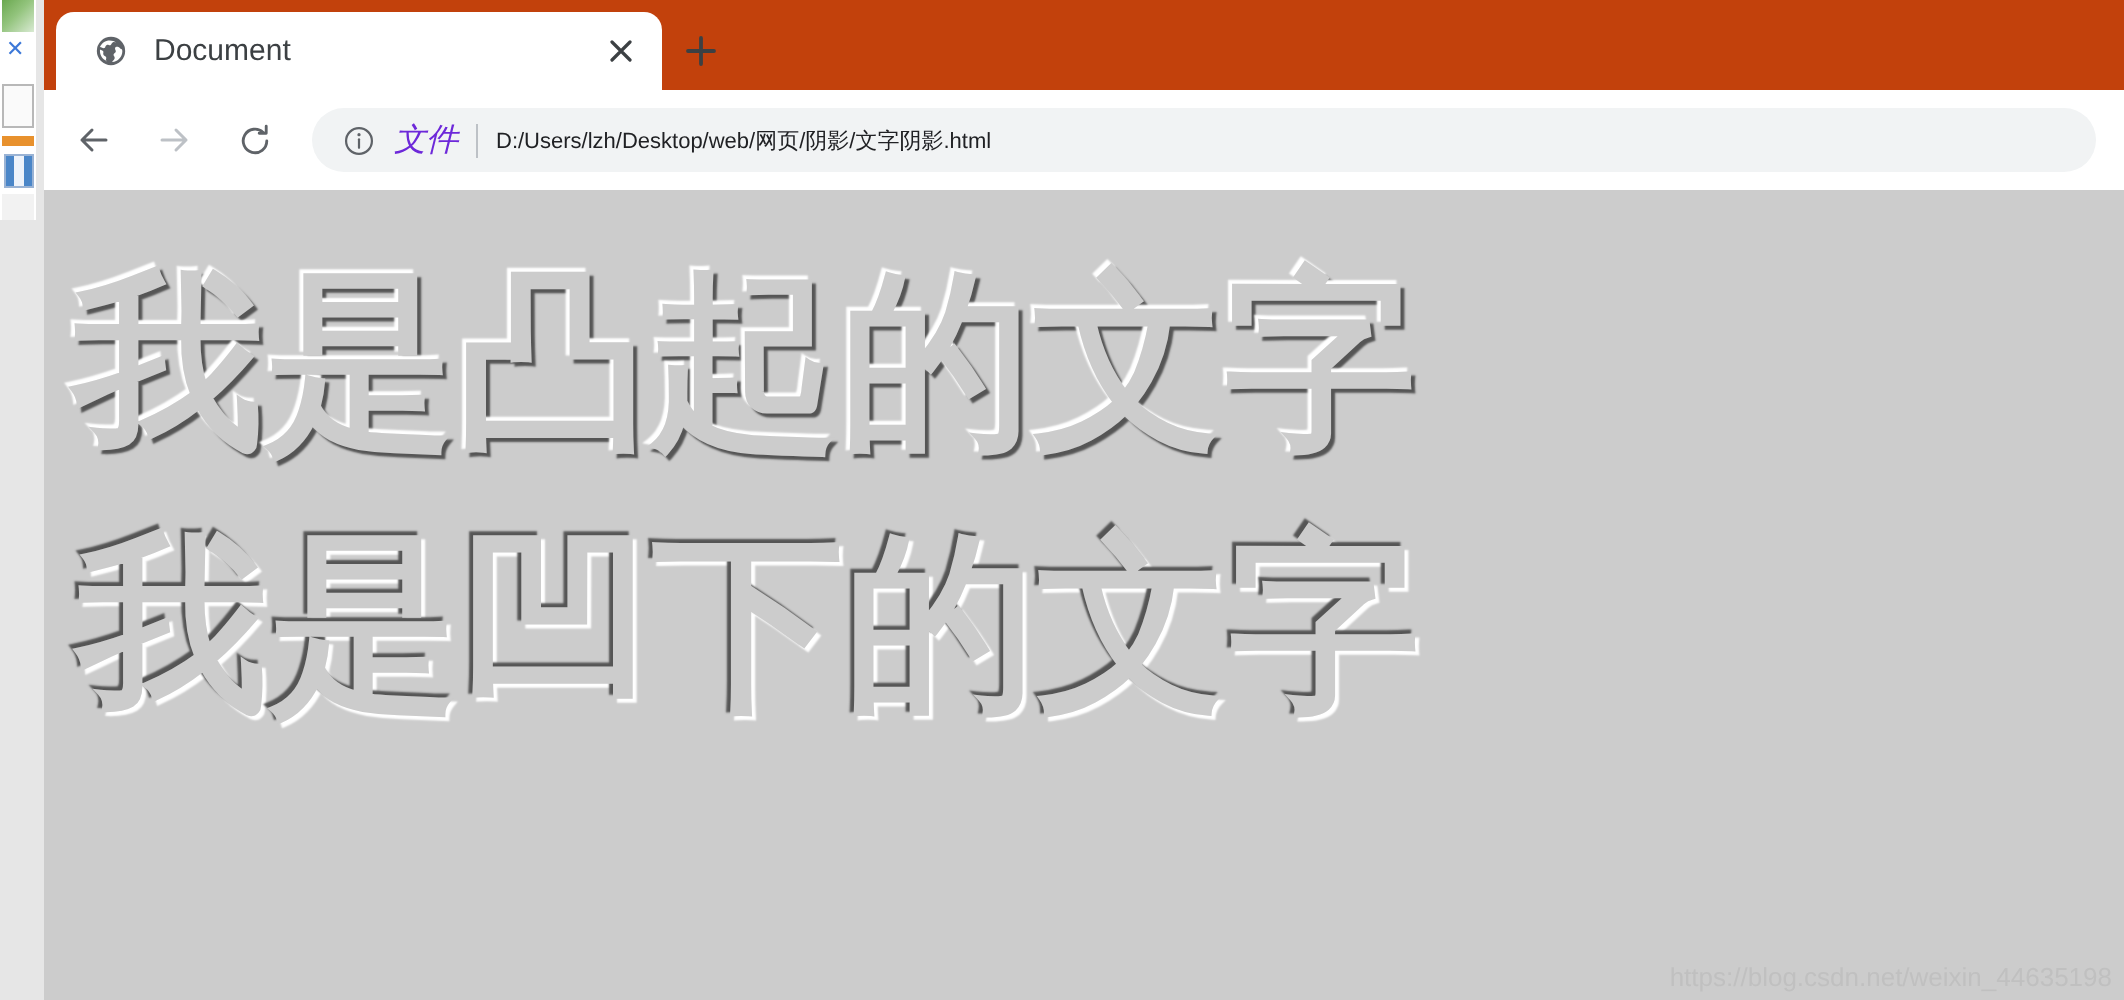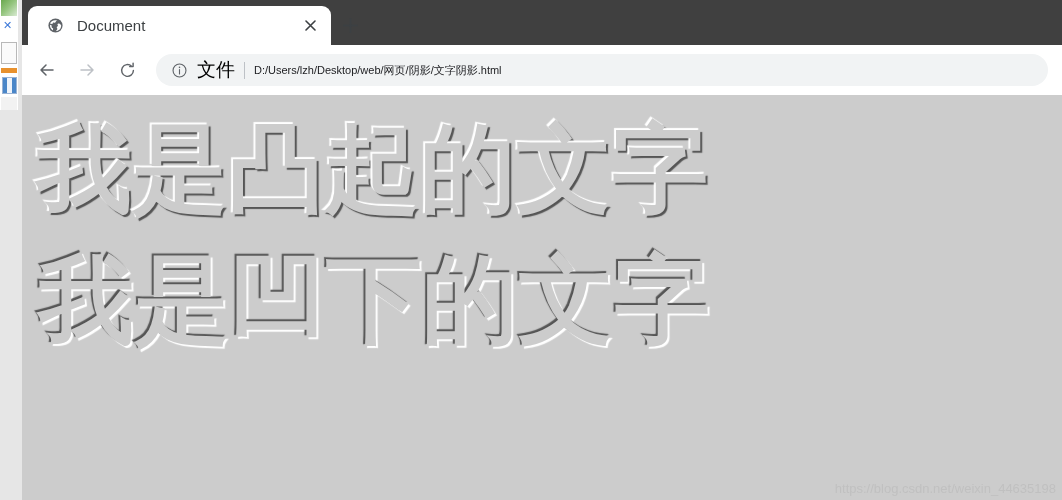--- a/index.html
+++ b/index.html
@@ -39,21 +39,21 @@
   }
   #di-6{ top:97px; height:13px; background:#f2f2f2; }
 
   
   #browser{
     position:absolute; left:22px; top:0; width:1040px; height:500px; z-index:2;
   }
 
   
   #tabstrip{
-    position:relative; height:45px; background:#404040;
+    position:relative; height:45px; background:#c2410c;
   }
   #tab-active{
     position:absolute; left:6px; top:6px; width:303px; height:39px;
     background:#ffffff;
     border-radius:9px 9px 0 0;
     display:flex; align-items:center;
   }
   #tab-favicon{
     margin-left:18px; width:18px; height:18px; flex:none;
     display:flex; align-items:center; justify-content:center;
@@ -87,21 +87,21 @@
   #nav-back{ margin-left:8px; }
   #omnibox{
     margin-left:12px; margin-right:14px; flex:1; height:32px;
     background:#f1f3f4; border-radius:16px;
     display:flex; align-items:center; padding:0 14px;
     cursor:text;
   }
   #site-info-icon{ width:18px; height:18px; flex:none;
     display:flex; align-items:center; justify-content:center; }
   #omnibox-scheme{
-    margin-left:9px; font-size:19px; color:#000000; flex:none; white-space:nowrap;
+    margin-left:9px; font-size:16px; color:#6d28d9; flex:none; white-space:nowrap;font-style:italic;
   }
   #omnibox-sep{
     margin:0 9px; width:1px; height:17px; background:#bdc1c6; flex:none;
   }
   #omnibox-url{
     font-size:11px; color:#202124; white-space:nowrap;
     overflow:hidden; text-overflow:ellipsis; flex:1;
   }
 
   
@@ -114,21 +114,21 @@
     font-family:"DejaVu Sans","Liberation Sans", sans-serif;
     font-weight:bold;
     font-size:96px;
     line-height:1.22;
     color:#cccccc;
     letter-spacing:0px;
     white-space:nowrap;
     padding-left:14px;
   }
   #text-raised{
-    padding-top:16px;
+    padding-top:28px;
     text-shadow:
       -2px -2px 1px #ffffff,
        2px  2px 1px #555555;
   }
   #text-sunken{
     padding-top:14px;
     text-shadow:
       -2px -2px 1px #555555,
        2px  2px 1px #ffffff;
     padding-left: 16px;

